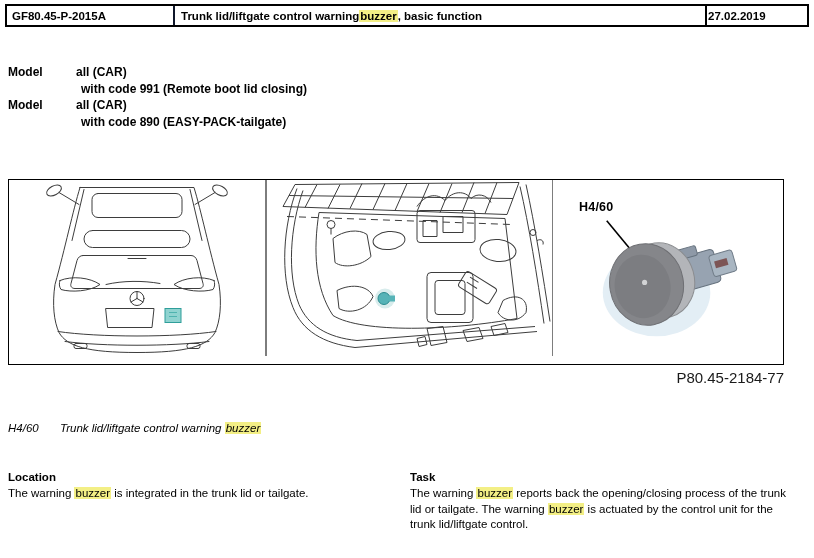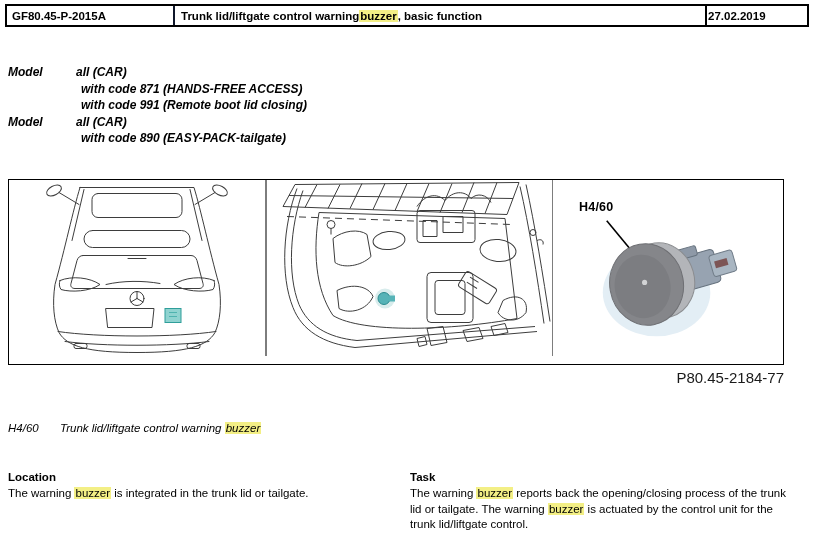--- a/index.html
+++ b/index.html
@@ -18,21 +18,21 @@
   }
   .hcell {
     display:flex; align-items:center;
     font-size:11.5px; font-weight:bold; white-space:nowrap; overflow:hidden;
   }
   .hcell.c1 { width:168px; padding-left:5px; border-right:2px solid #0f172a; }
   .hcell.c2 { flex:1; padding-left:6px; border-right:2px solid #000; }
   .hcell.c3 { width:100px; padding-left:1px; }
 
   
-  .models { position:absolute; left:8px; top:64px; font-size:12px; font-weight:bold;font-style:italic; }
+  .models { position:absolute; left:8px; top:64px; font-size:12px; font-weight:bold; }
   .mrow { display:flex; line-height:16.5px; white-space:nowrap; }
   .mlabel { width:68px; flex:0 0 68px; }
   .mvalue.ind { padding-left:5px; }
 
   
   .figure {
     position:absolute; left:8px; top:179px; width:776px; height:186px;
     border:1.5px solid #000; display:flex; background:#fff;
   }
   .panel { height:100%; position:relative; }
@@ -78,24 +78,20 @@
         <span class="hl">buzzer</span>
         <span>, basic function</span>
     </div>
     <div class="hcell c3">27.02.2019</div>
   </div>
 
   <div class="models">
     <div class="mrow">
       <span class="mlabel">Model</span>
       <span class="mvalue">all (CAR)</span>
-    </div>
-    <div class="mrow">
-      <span class="mlabel"></span>
-      <span class="mvalue ind">with code 871 (HANDS-FREE ACCESS)</span>
     </div>
     <div class="mrow">
       <span class="mlabel"></span>
       <span class="mvalue ind">with code 991 (Remote boot lid closing)</span>
     </div>
     <div class="mrow">
       <span class="mlabel">Model</span>
       <span class="mvalue">all (CAR)</span>
     </div>
     <div class="mrow">

